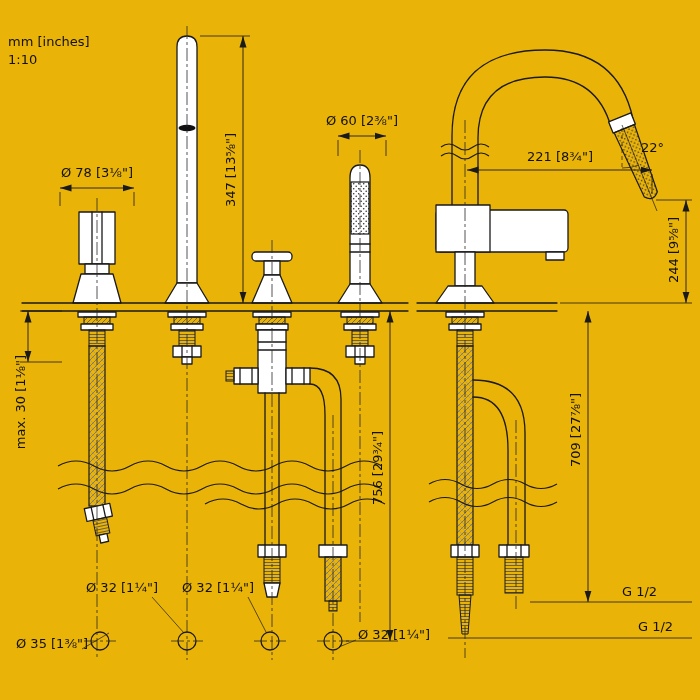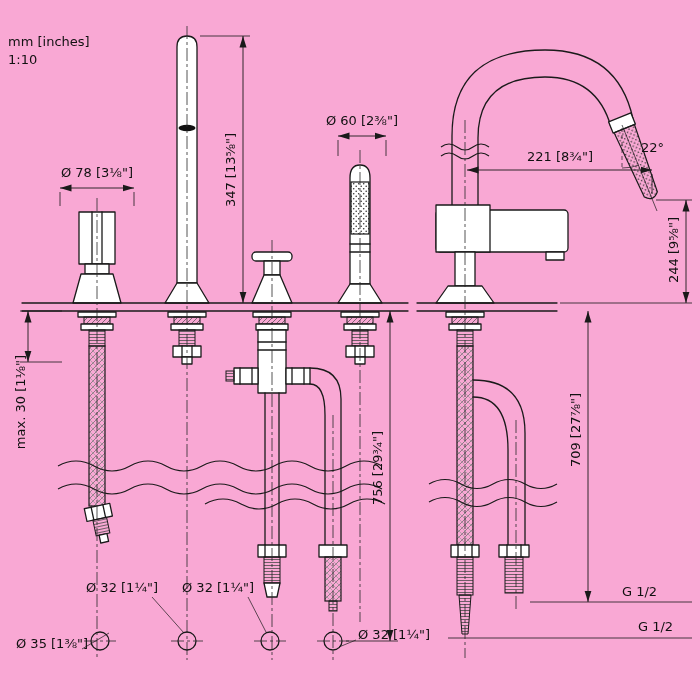--- a/index.html
+++ b/index.html
@@ -1,16 +1,16 @@
 <!DOCTYPE html>
 <html><head>
 <meta charset="utf-8">
 <style>
   html,body{margin:0;padding:0;background:#ffffff;}
-  .stage{width:700px;height:700px;background:#f9a8d4;position:relative;margin:0 auto;overflow:hidden;}
+  .stage{width:700px;height:700px;background:#eab308;position:relative;margin:0 auto;overflow:hidden;}
   svg{display:block;}
   text{font-family:"DejaVu Sans","Liberation Sans",sans-serif;font-size:13px;fill:#111;}
   .ln{fill:none;stroke:#1a1a1a;stroke-width:1.3;stroke-linejoin:round;stroke-linecap:round;}
   .fw{fill:#ffffff;stroke:#1a1a1a;stroke-width:1.3;stroke-linejoin:round;}
   .hf{fill:url(#hat);stroke:#1a1a1a;stroke-width:1;}
   .tf{fill:url(#thr);stroke:#1a1a1a;stroke-width:1;}
   .bf{fill:url(#braid);stroke:#1a1a1a;stroke-width:1.2;}
   .df{fill:url(#dots);stroke:#1a1a1a;stroke-width:1.2;}
   .cl{fill:none;stroke:#2a2a2a;stroke-width:0.8;stroke-dasharray:13 3 3 3;}
   .dim{fill:none;stroke:#1a1a1a;stroke-width:0.9;}

